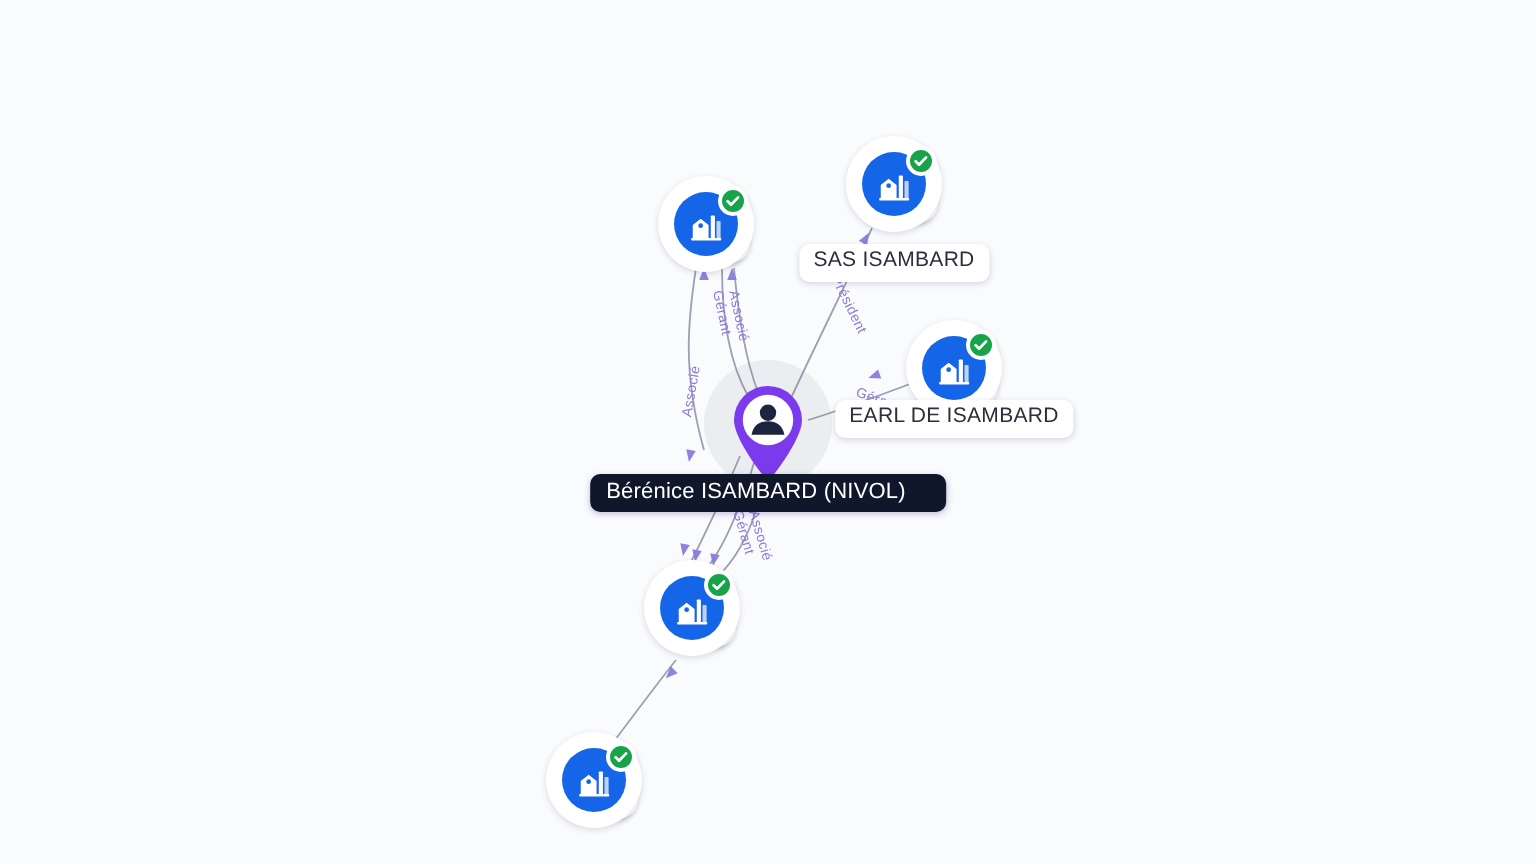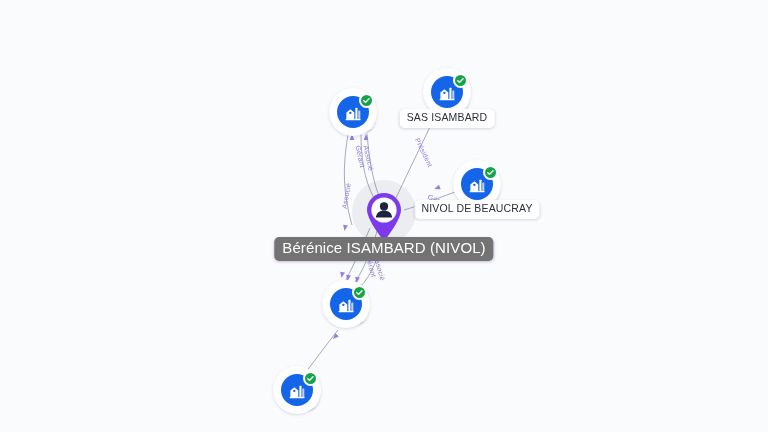--- a/index.html
+++ b/index.html
@@ -113,25 +113,25 @@
     position: absolute;
     left: -21px; top: -22px;
     width: 42px; height: 52px;
   }
   .person-pin svg { display: block; }
 
   .person-label {
     position: absolute;
     transform: translateX(-50%);
     white-space: nowrap;
-    background: #737373;
+    background: #0f172a;
     color: #ffffff;
-    font-size: 15px;
+    font-size: 11px;
     letter-spacing: 0.1px;
-    padding: 3px 8px 4px 8px;
+    padding: 3px 20px 4px 8px;
     border-radius: 5px;
     box-shadow: 0 1px 3px rgba(60,30,120,0.28);
     line-height: 1.1;
   }
 
   
   .edge-label {
     position: absolute;
     color: #8b7bdc;
     font-size: 7px;
@@ -207,41 +207,41 @@
             <rect x="18" y="9.5" width="2.6" height="11.5" rx="0.5" fill="#bcd4f7"></rect>
             <rect x="2" y="20.2" width="19" height="1.6" rx="0.6" fill="#ffffff"></rect>
           </svg>
         </div>
         <div class="comp-check">
           <svg width="9" height="9" viewBox="0 0 12 12">
             <path d="M2.4 6.2 L4.7 8.5 L9.4 3.6" stroke="#ffffff" stroke-width="1.8" fill="none" stroke-linecap="round" stroke-linejoin="round"></path>
           </svg>
         </div>
       </div>
-      <div class="node-label" style="left: 447px; top: 109px;">SAS ISAMBARD</div>
+      <div class="node-label" style="left: 447px; top: 122px;">SAS ISAMBARD</div>
       <div class="company-node" style="left: 477px; top: 184px;">
         <div class="comp-stack-a"></div>
         <div class="comp-stack-b"></div>
         <div class="comp-halo"></div>
         <div class="comp-disc">
           <svg width="19" height="19" viewBox="0 0 24 24">
             <path d="M3 21 L3 12 L8 8 L13 12 L13 21 Z" fill="#ffffff"></path>
             <circle cx="8" cy="12.4" r="1.5" fill="#1565e8"></circle>
             <rect x="14.4" y="6" width="2.6" height="15" rx="0.5" fill="#ffffff"></rect>
             <rect x="18" y="9.5" width="2.6" height="11.5" rx="0.5" fill="#bcd4f7"></rect>
             <rect x="2" y="20.2" width="19" height="1.6" rx="0.6" fill="#ffffff"></rect>
           </svg>
         </div>
         <div class="comp-check">
           <svg width="9" height="9" viewBox="0 0 12 12">
             <path d="M2.4 6.2 L4.7 8.5 L9.4 3.6" stroke="#ffffff" stroke-width="1.8" fill="none" stroke-linecap="round" stroke-linejoin="round"></path>
           </svg>
         </div>
       </div>
-      <div class="node-label" style="left: 477px; top: 200px;">NIVOL DE BEAUCRAY</div>
+      <div class="node-label" style="left: 477px; top: 200px;">EARL DE ISAMBARD</div>
       <div class="company-node" style="left: 346px; top: 304px;">
         <div class="comp-stack-a"></div>
         <div class="comp-stack-b"></div>
         <div class="comp-halo"></div>
         <div class="comp-disc">
           <svg width="19" height="19" viewBox="0 0 24 24">
             <path d="M3 21 L3 12 L8 8 L13 12 L13 21 Z" fill="#ffffff"></path>
             <circle cx="8" cy="12.4" r="1.5" fill="#1565e8"></circle>
             <rect x="14.4" y="6" width="2.6" height="15" rx="0.5" fill="#ffffff"></rect>
             <rect x="18" y="9.5" width="2.6" height="11.5" rx="0.5" fill="#bcd4f7"></rect>

